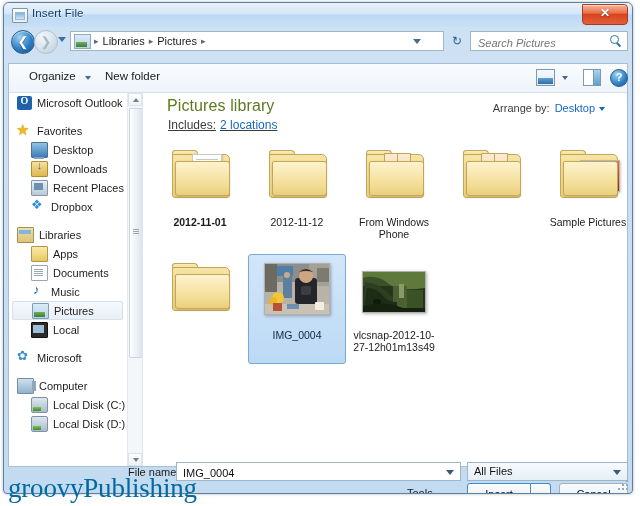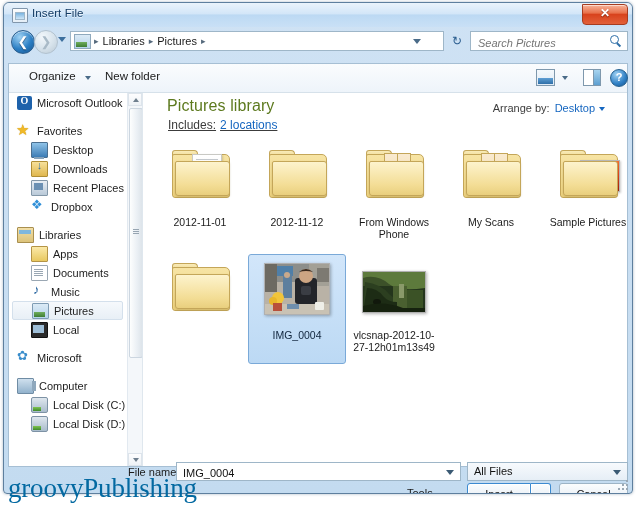--- a/index.html
+++ b/index.html
@@ -675,21 +675,21 @@
           <div class="lib-title">Pictures library</div>
           <div class="lib-sub">
             <span>Includes:</span><a>2 locations</a>
           </div>
           <div class="arrange">
             <span>Arrange by:</span><b>Desktop</b><i class="caret"></i>
           </div>
         </div>
 
         <div class="grid" id="file-grid">
-            <div class="cell" style="left: 0px; top: 0px;">
+            <div class="cell" style="left: 0px; top: 0px; font-weight: bold;">
               <div class="thumb-wrap">
                 <div class="folder">
                   <div class="tab"></div>
                   <div class="back"></div>
                   <div class="paper">
                     <i></i>
                   </div>
                   <div class="front"></div>
                 </div>
               </div>
@@ -725,21 +725,20 @@
                 <div class="folder">
                   <div class="tab"></div>
                   <div class="back"></div>
                   <div class="subfolder" style="left:18px"></div>
                   <div class="subfolder" style="left:31px"></div>
                   <div class="sf-mark" style="left:33px"></div>
                   <div class="sf-mark" style="left:44px"></div>
                   <div class="front"></div>
                 </div>
               </div>
-              <div class="cell-label">My Scans</div>
             </div>
             <div class="cell" style="left: 388px; top: 0px;">
               <div class="thumb-wrap">
                 <div class="folder">
                   <div class="tab"></div>
                   <div class="back"></div>
                   <div class="photo-a"></div>
                   <div class="photo-b"></div>
                   <div class="front"></div>
                 </div>

